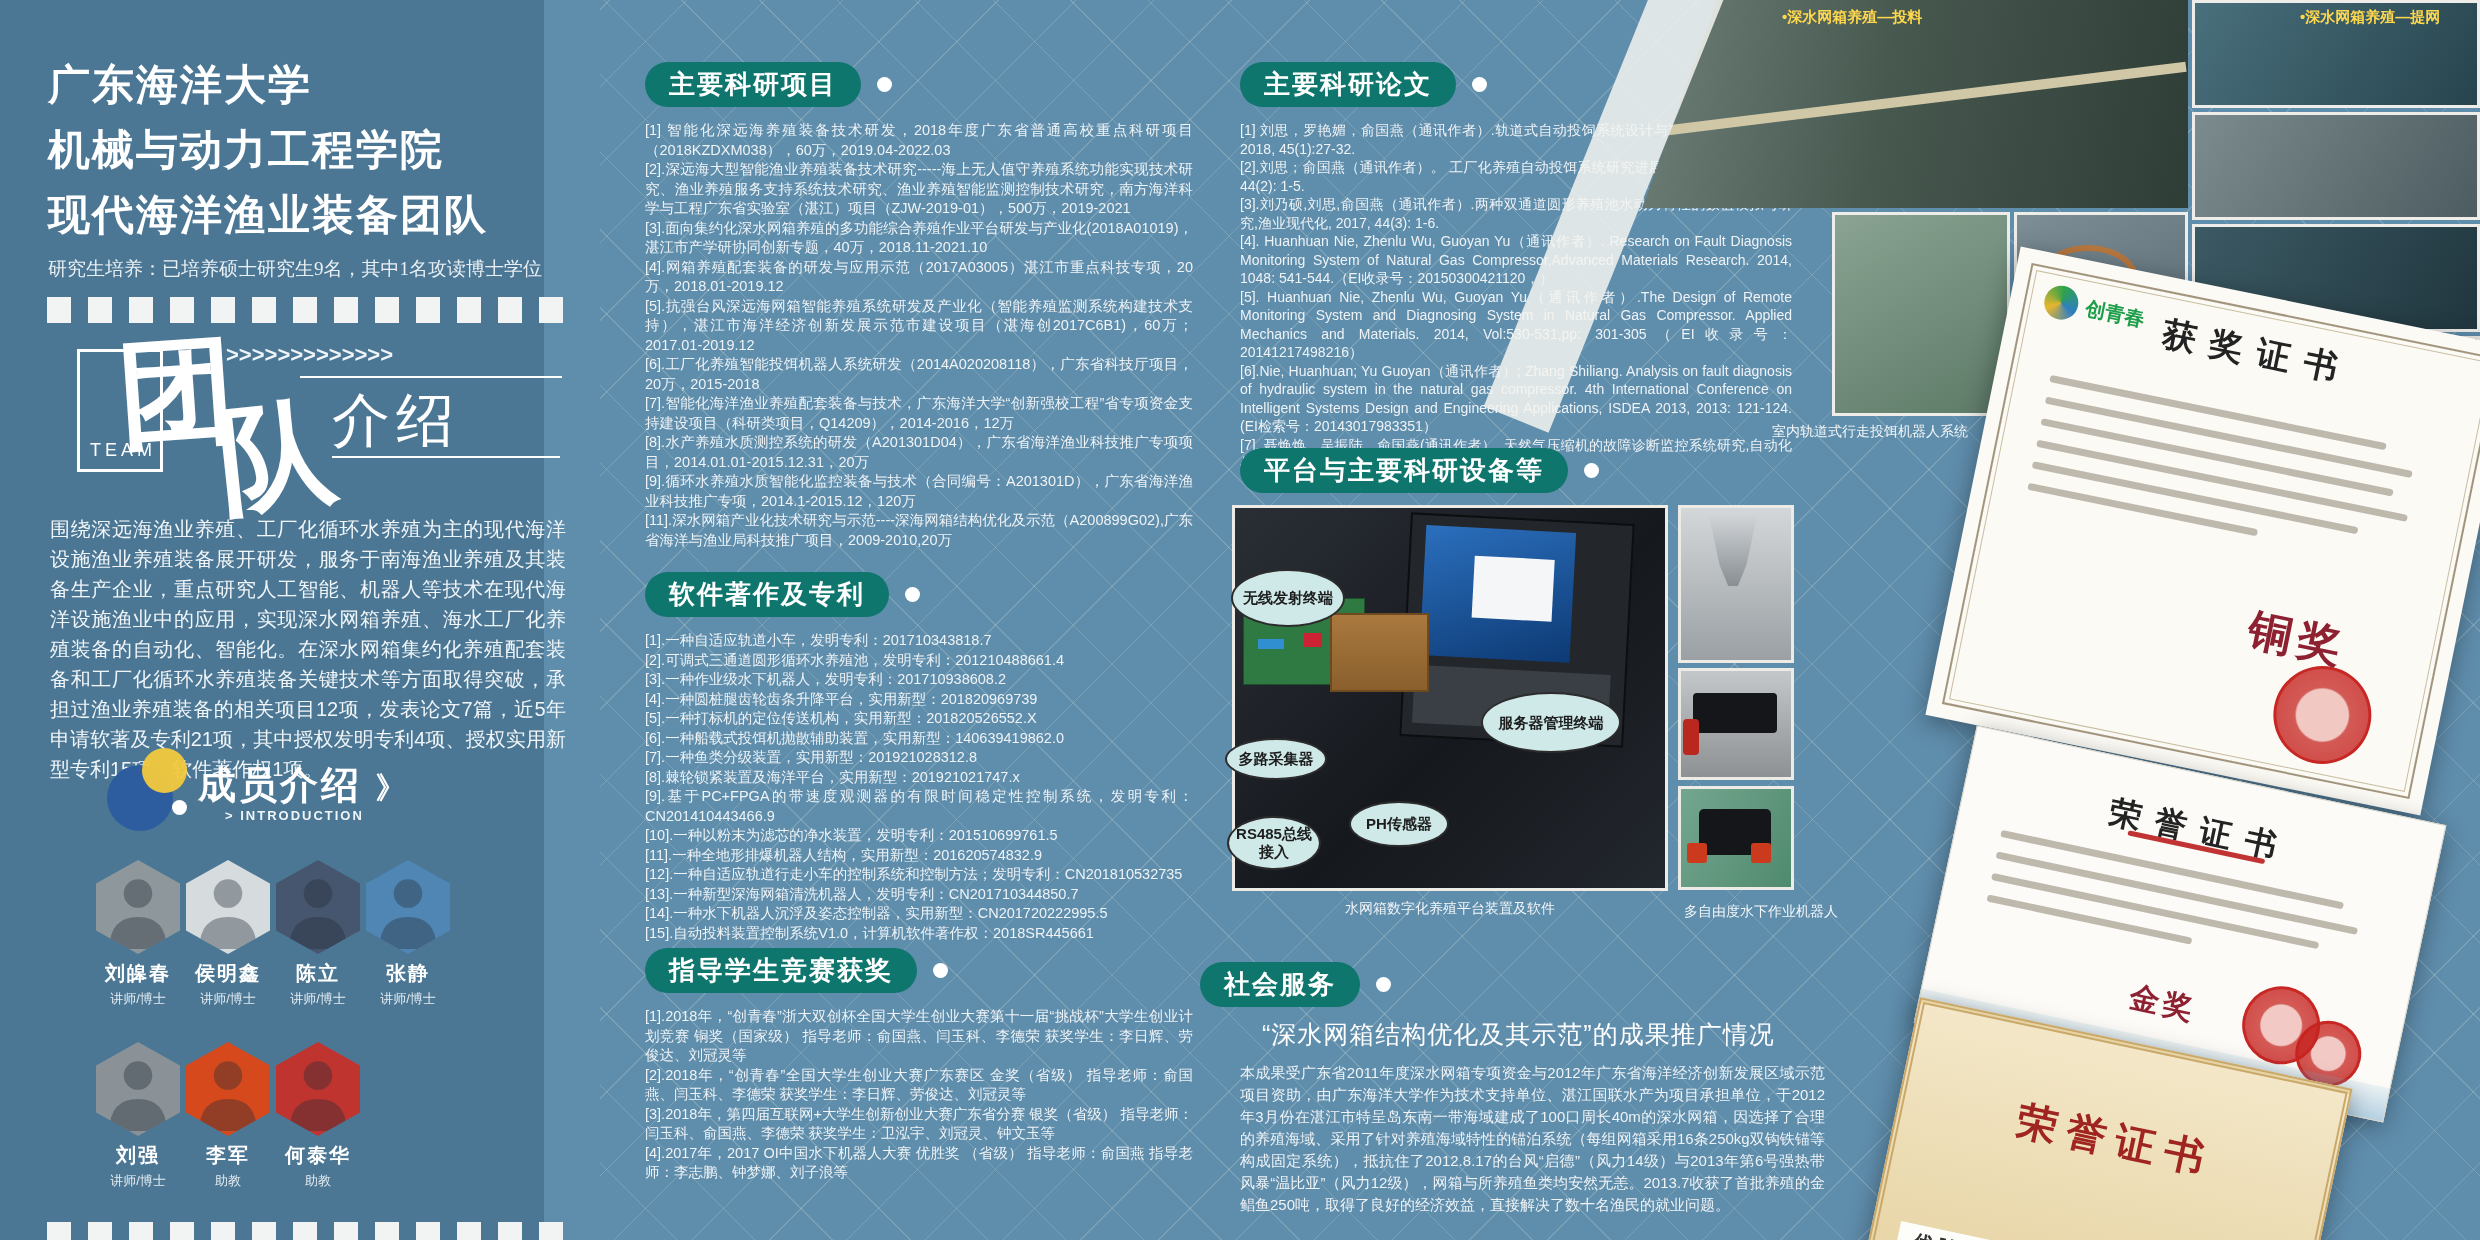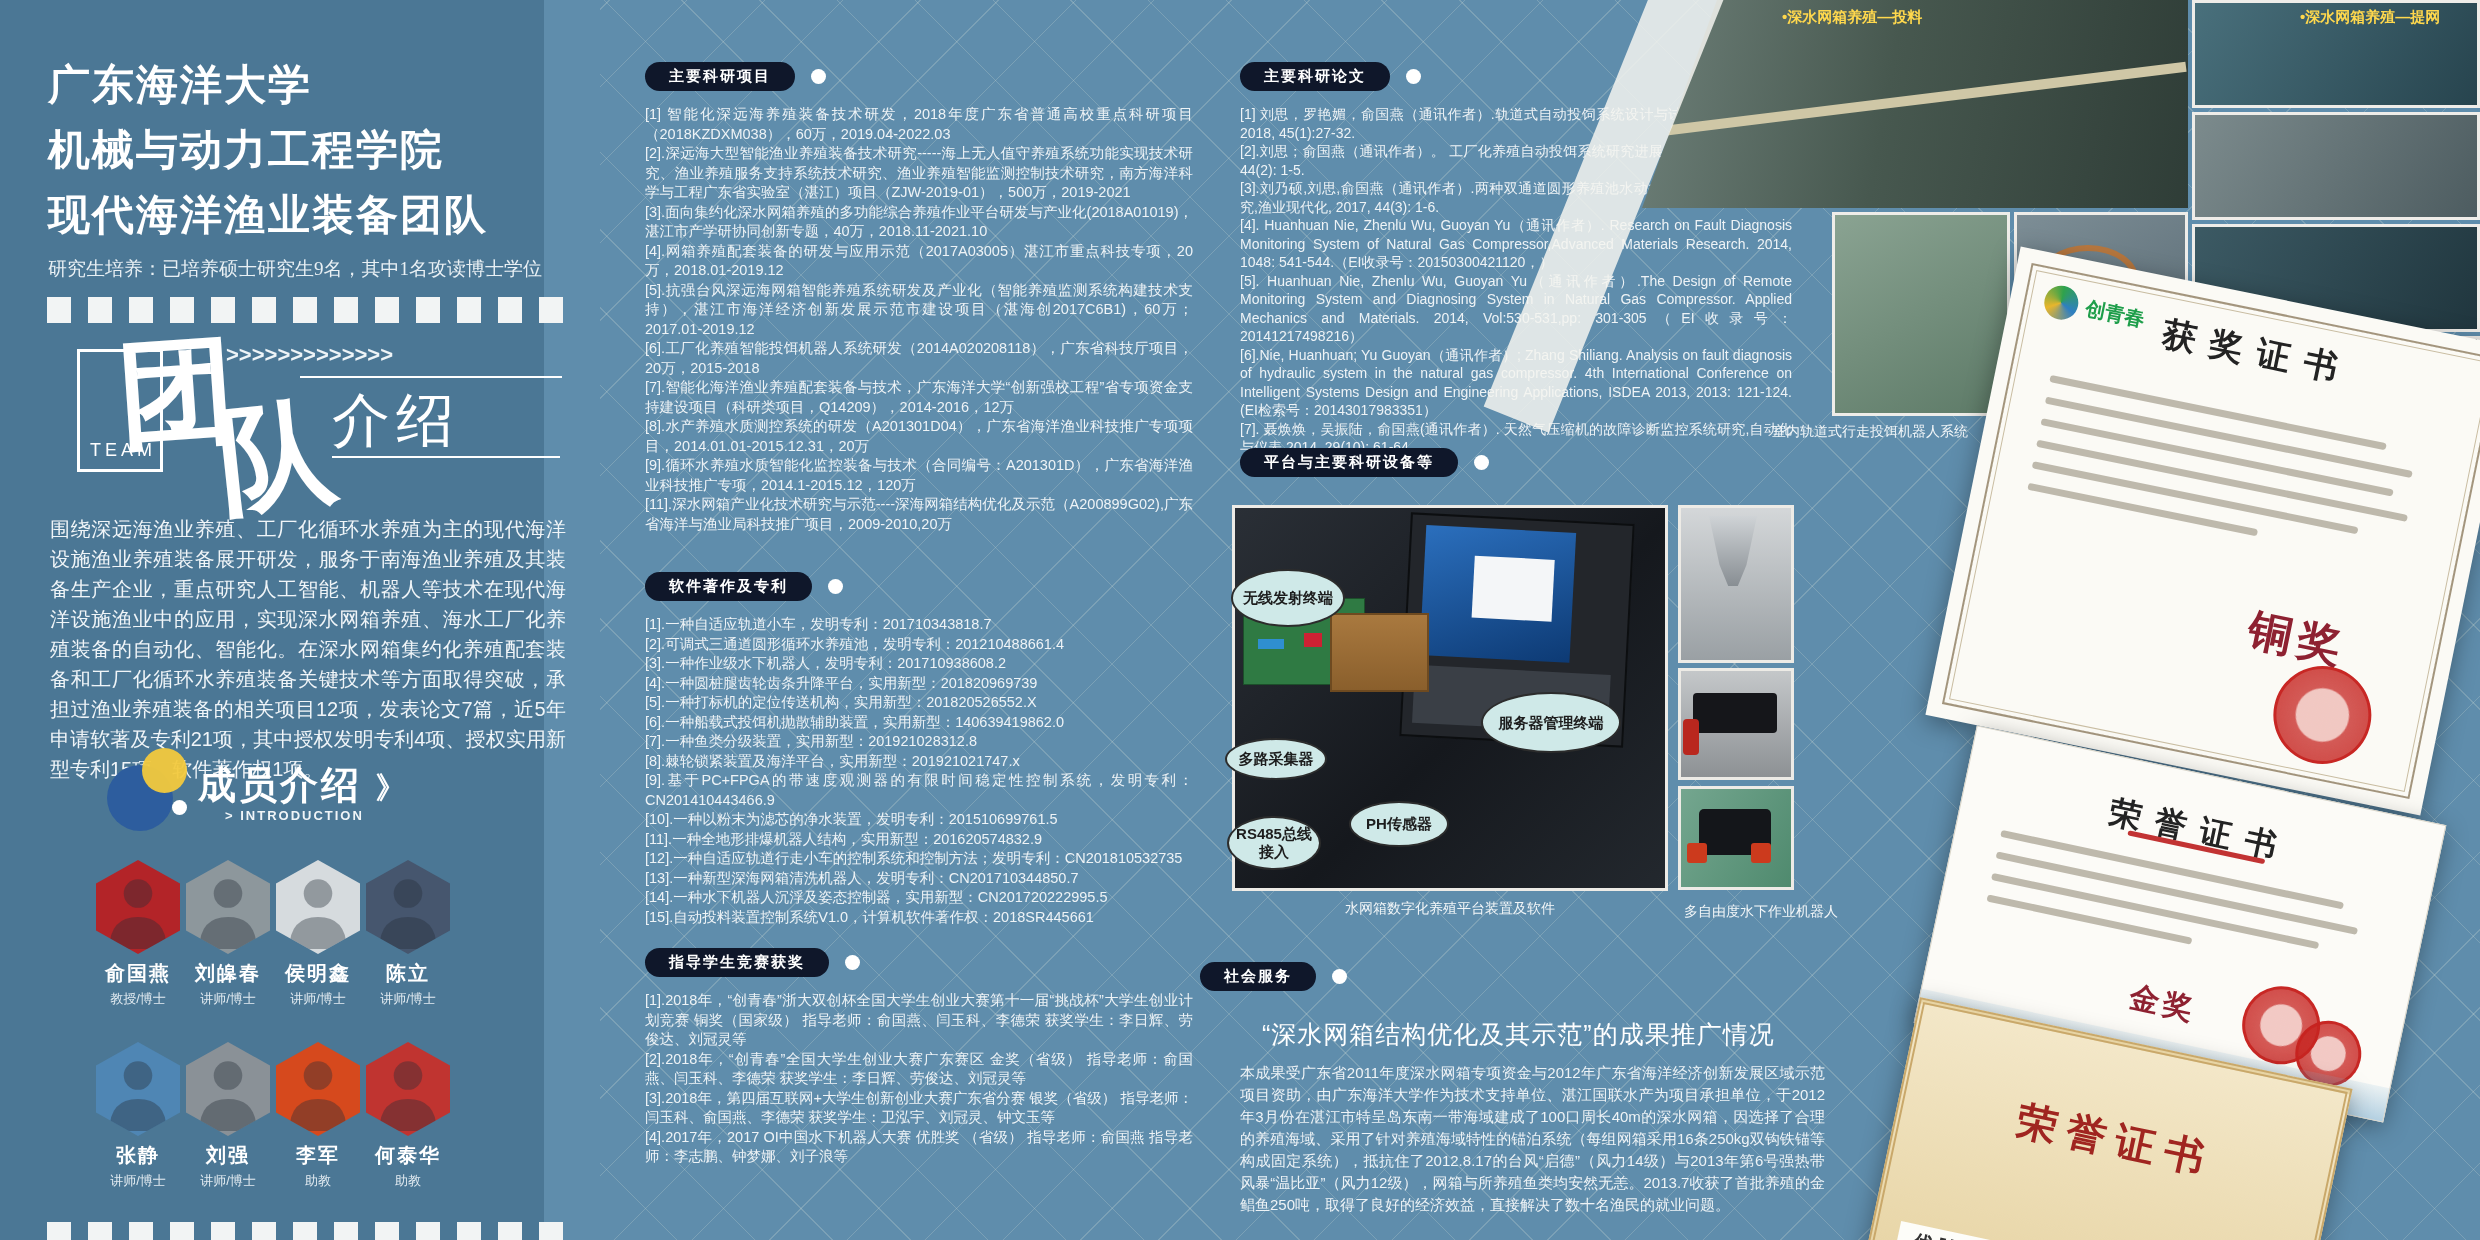--- a/index.html
+++ b/index.html
@@ -40,21 +40,21 @@
   .m-en{position:absolute;left:225px;top:68px;font-size:13px;font-weight:bold;letter-spacing:2px;color:#f0f5f8;}
   .members{position:absolute;left:96px;top:860px;display:grid;grid-template-columns:repeat(4,84px);column-gap:6px;row-gap:34px;}
   .member{width:84px;text-align:center;}
   .hex{width:84px;height:94px;clip-path:polygon(50% 0%,100% 25%,100% 75%,50% 100%,0% 75%,0% 25%);position:relative;}
   .hex svg{position:absolute;left:0;top:0;width:100%;height:100%;}
   .mname{margin-top:6px;font-size:20px;font-weight:bold;color:#fff;letter-spacing:2px;}
   .mtitle{margin-top:3px;font-size:13px;color:#e2ebf1;}
   
   .sec{position:absolute;}
   .pill-row{display:flex;align-items:center;}
-  .pill{background:#0f172a;color:#fff;font-size:15px;font-weight:bold;letter-spacing:2px;padding:5px 24px;border-radius:24px;white-space:nowrap;}
+  .pill{background:#0f766e;color:#fff;font-size:26px;font-weight:bold;letter-spacing:2px;padding:5px 24px;border-radius:24px;white-space:nowrap;}
   .dot{width:15px;height:15px;border-radius:50%;background:#fff;margin-left:16px;}
   .list{margin-top:14px;font-size:14.5px;line-height:19.5px;color:#eef3f6;text-align:justify;}
   .list .li{margin:0;}
   .papers .list{font-size:14px;line-height:18.5px;}
   
   .photo{position:absolute;border:3px solid #edebe6;box-sizing:border-box;}
   .bigphoto{left:1232px;top:505px;width:436px;height:386px;background:linear-gradient(135deg,#2a2f36,#15181d 55%,#23282e);}
   .laptop{position:absolute;left:170px;top:10px;width:220px;height:220px;background:#23262b;border:2px solid #0c0e10;transform:rotate(3deg);}
   .lscreen{position:absolute;left:14px;top:10px;width:150px;height:130px;background:linear-gradient(160deg,#2b6fbd,#0d3a74);}
   .lwin{position:absolute;left:50px;top:28px;width:80px;height:62px;background:#f4f6f8;}
@@ -155,30 +155,20 @@
     <div class="members-logo">
       <div class="c-blue"></div>
       <div class="c-yellow"></div>
       <div class="c-dot"></div>
       <div class="m-head"><span>成员介绍</span> <span class="m-arrow">》</span></div>
       <div class="m-en">&gt; INTRODUCTION</div>
     </div>
 
     <div class="members">
 
-        <div class="member">
-          <div class="hex" style="background: rgb(179, 36, 40);">
-            <svg viewBox="0 0 100 100">
-              <circle cx="50" cy="34" r="17" fill="rgba(38,44,54,0.38)"></circle>
-              <path d="M16 100 Q16 62 50 62 Q84 62 84 100 Z" fill="rgba(38,44,54,0.38)"></path>
-            </svg>
-          </div>
-          <div class="mname">俞国燕</div>
-          <div class="mtitle">教授/博士</div>
-        </div>
 
         <div class="member">
           <div class="hex" style="background: rgb(141, 151, 156);">
             <svg viewBox="0 0 100 100">
               <circle cx="50" cy="34" r="17" fill="rgba(38,44,54,0.38)"></circle>
               <path d="M16 100 Q16 62 50 62 Q84 62 84 100 Z" fill="rgba(38,44,54,0.38)"></path>
             </svg>
           </div>
           <div class="mname">刘皞春</div>
           <div class="mtitle">讲师/博士</div>

